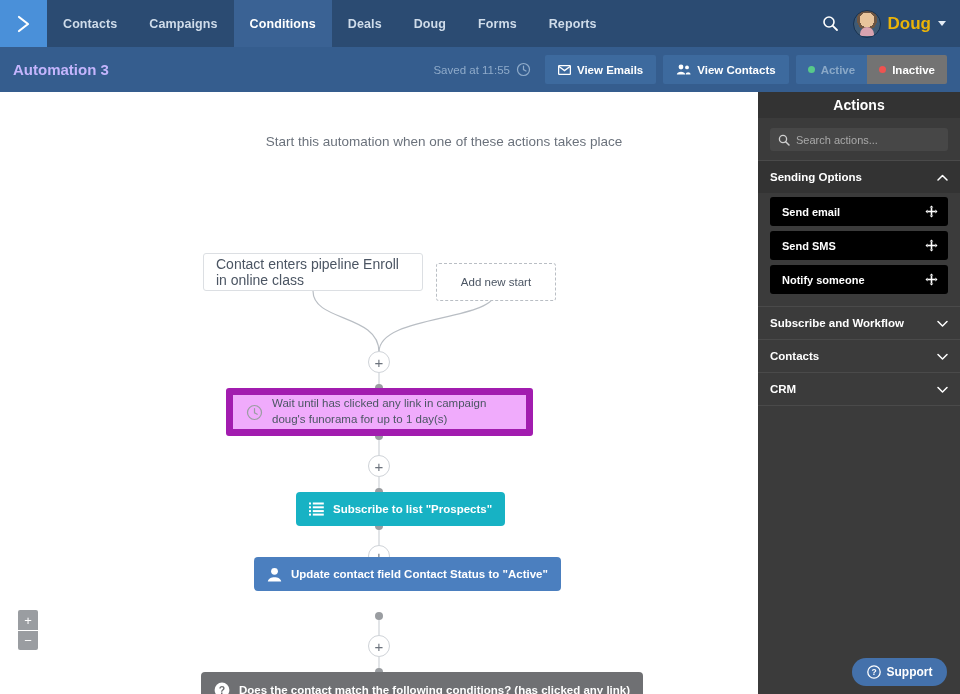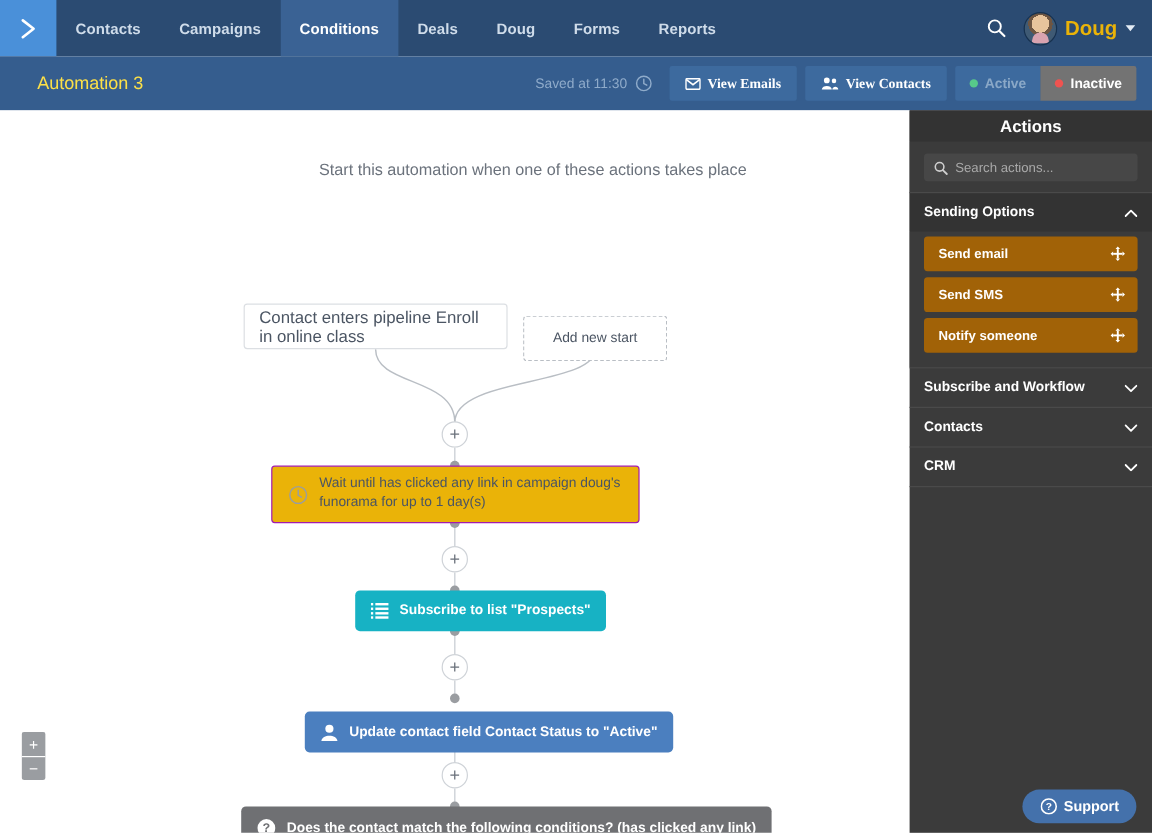--- a/index.html
+++ b/index.html
@@ -48,28 +48,28 @@
   .caret-dn {
     width: 0; height: 0; border-left: 4px solid transparent; border-right: 4px solid transparent;
     border-top: 5px solid #e4ecf5;
   }
 
   
   #subheader {
     position: absolute; left: 0; top: 47px; width: 960px; height: 45px;
     background: #355d8e; display: flex; align-items: center;
   }
-  #automation-title { color: #fde047; font-size: 15px; font-weight: normal; padding-left: 31px; }
+  #automation-title { color: #c4b5fd; font-size: 15px; font-weight: bold; padding-left: 13px; }
   #subheader-spacer { flex: 1; }
   #saved-at { color: #8fabca; font-size: 11.5px; margin-right: 6px; }
   #clock-icon { margin-right: 14px; display: flex; align-items: center; }
   .hbtn {
     height: 29px; background: #3d6a9e; color: #ffffff; font-size: 11.5px; font-weight: bold;
     display: flex; align-items: center; gap: 6px; padding: 0 13px; margin-right: 7px;
-    border-radius: 2px; cursor: pointer; white-space: nowrap; font-family: Liberation Serif, serif;
+    border-radius: 2px; cursor: pointer; white-space: nowrap;
   }
   #status-group { display: flex; height: 29px; margin-right: 13px; }
   .statebtn {
     height: 29px; display: flex; align-items: center; gap: 6px; padding: 0 12px;
     font-size: 11.5px; font-weight: bold; cursor: pointer; white-space: nowrap;
   }
   #state-active { background: #3d6a9e; color: #8aa8c7; border-radius: 2px 0 0 2px; }
   #state-inactive { background: #737373; color: #ffffff; border-radius: 0 2px 2px 0; }
   .dot { width: 7px; height: 7px; border-radius: 50%; }
 
@@ -93,33 +93,33 @@
   #start-trigger { left: 203px; top: 161px; width: 220px; padding: 0 12px; }
   #start-trigger span { color: #4b5563; font-size: 14px; }
   #add-new-start {
     left: 436px; top: 171px; width: 120px;
     border: 1px dashed #b9bec4; justify-content: center;
   }
   #add-new-start span { color: #4b5563; font-size: 11.5px; }
 
   #wait-node {
     position: absolute; left: 226px; top: 296px; width: 307px; height: 48px;
-    background: #eab308; border: 1px solid #a21caf; border-radius: 3px;
+    background: #f0abfc; border: 7px solid #a21caf; border-radius: 3px;
     display: flex; align-items: center; gap: 9px; padding: 0 13px; cursor: pointer;
   }
   #wait-node .txt { color: #4b5563; font-size: 11.5px; line-height: 1.35; }
 
   .actnode {
     position: absolute; height: 34px; border-radius: 4px;
     display: flex; align-items: center; gap: 9px; padding: 0 13px;
     color: #ffffff; font-size: 11.5px; font-weight: bold; cursor: pointer;
     white-space: nowrap;
   }
   #node-subscribe { left: 296px; top: 400px; background: #17b2c4; }
-  #node-update { left: 254px; top: 465px; background: #4b7fbf; margin-top: 36px; }
+  #node-update { left: 254px; top: 465px; background: #4b7fbf; }
   #node-condition {
     left: 201px; top: 580px; background: #6f7073; height: 36px;
   }
 
   .plusbtn {
     position: absolute; width: 22px; height: 22px; border-radius: 50%;
     background: #ffffff; border: 1px solid #cfd3d8;
     display: flex; align-items: center; justify-content: center;
     color: #6b727c; font-size: 15px; line-height: 1; cursor: pointer;
   }
@@ -157,21 +157,21 @@
   #search-box input::placeholder { color: #a9a9a9; }
 
   .sect-header {
     height: 33px; display: flex; align-items: center; justify-content: space-between;
     padding: 0 12px; color: #ffffff; font-size: 11.5px; font-weight: bold;
     border-top: 1px solid #4a4a4a; cursor: pointer;
   }
   .sect-header.open { background: #333333; }
   .sect-body { background: #3b3b3b; padding: 4px 12px 7px 12px; }
   .action-item {
-    height: 29px; background: #a16207; border-radius: 3px; margin-bottom: 5px;
+    height: 29px; background: #000000; border-radius: 3px; margin-bottom: 5px;
     display: flex; align-items: center; justify-content: space-between;
     padding: 0 10px 0 12px; color: #ffffff; font-size: 11px; font-weight: bold;
     cursor: pointer;
   }
 
   #support-btn {
     position: absolute; left: 852px; top: 658px; width: 95px; height: 28px;
     background: #4471ab; border-radius: 14px; color: #ffffff;
     font-size: 12px; font-weight: bold;
     display: flex; align-items: center; justify-content: center; gap: 6px;
@@ -218,21 +218,21 @@
   <div id="user-area">
     <div id="avatar"></div>
     <span id="user-name">Doug</span>
     <span class="caret-dn"></span>
   </div>
 </div>
 
 <div id="subheader">
   <div id="automation-title">Automation 3</div>
   <div id="subheader-spacer"></div>
-  <div id="saved-at">Saved at 11:30</div>
+  <div id="saved-at">Saved at 11:55</div>
   <div id="clock-icon">
     <svg width="15" height="15" viewBox="0 0 15 15">
       <circle cx="7.5" cy="7.5" r="6" fill="none" stroke="#8fabca" stroke-width="1.2"></circle>
       <path d="M7.5 4 L7.5 7.6 L10 9" fill="none" stroke="#8fabca" stroke-width="1.2" stroke-linecap="round"></path>
     </svg>
   </div>
   <div class="hbtn">
     <svg width="13" height="10" viewBox="0 0 13 10">
       <rect x="0.6" y="0.6" width="11.8" height="8.8" rx="1" fill="none" stroke="#ffffff" stroke-width="1.3"></rect>
       <path d="M1 1.4 L6.5 5.6 L12 1.4" fill="none" stroke="#ffffff" stroke-width="1.3"></path>

